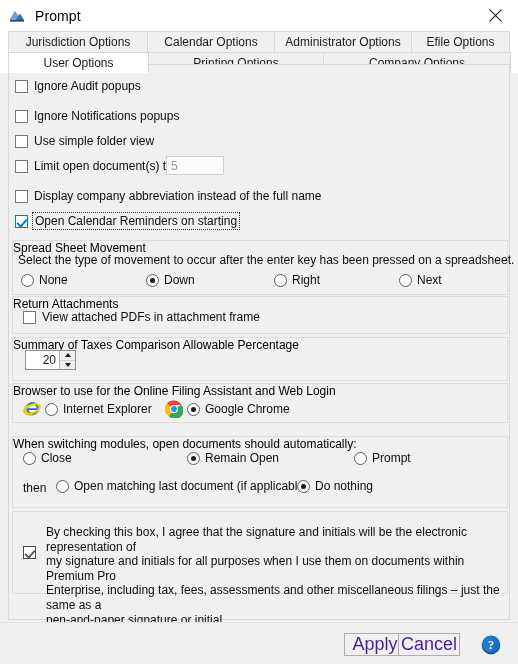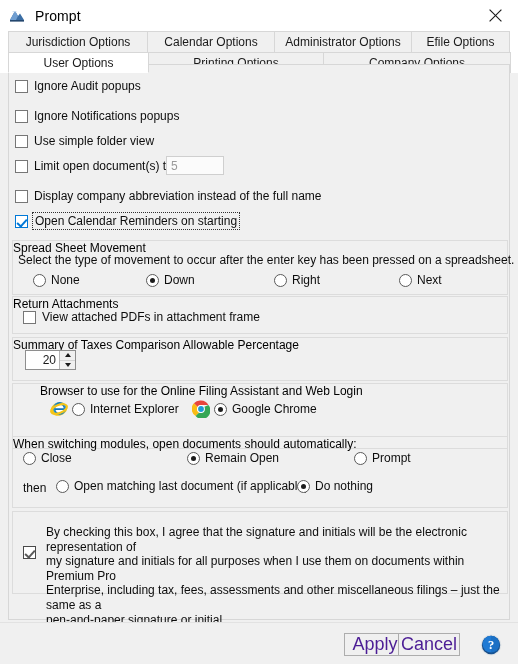--- a/index.html
+++ b/index.html
@@ -341,21 +341,21 @@
 
   <div class="cb-row" style="left:6px; top:149px;">
     <span class="checkbox checked-blue"></span>
     <span class="lbl focus-outline">Open Calendar Reminders on starting</span>
   </div>
 
   <div class="group" style="left:3px; top:175px; width:496px; height:55px;">
     <div class="group-inner">
       <span class="group-title">Spread Sheet Movement</span>
       <span class="helper-text" style="left:5px; top:12px;">Select the type of movement to occur after the enter key has been pressed on a spreadsheet.</span>
-      <div class="cb-row" style="left:20px; top:32px;">
+      <div class="cb-row" style="left:8px; top:32px;">
         <span class="radio"></span>
         <span class="lbl">None</span>
       </div>
       <div class="cb-row" style="left:133px; top:32px;">
         <span class="radio selected"></span>
         <span class="lbl">Down</span>
       </div>
       <div class="cb-row" style="left:261px; top:32px;justify-content:space-between;">
         <span class="radio"></span>
         <span class="lbl">Right</span>
@@ -387,21 +387,21 @@
               <span class="arrow-up"></span>
             </div>
           <div>
               <span class="arrow-dn"></span>
             </div>
         </div>
       </div>
     </div>
   </div>
 
-  <div class="group" style="left:3px; top:318px; width:496px; height:66px;padding-left:27px;">
+  <div class="group" style="left:3px; top:318px; width:496px; height:40px;">
     <div class="group-inner">
       <span class="group-title">Browser to use for the Online Filing Assistant and Web Login</span>
       <div class="cb-row" style="left:10px; top:16px;">
         <span class="browser-icon">
           <svg width="18" height="18" viewBox="0 0 18 18">
             <ellipse cx="9" cy="9" rx="8.4" ry="6.6" fill="#f5c518" transform="rotate(-18 9 9)"></ellipse>
             <circle cx="9.6" cy="8.4" r="6.4" fill="#1f8fd6"></circle>
             <path d="M9.6 2.2 a6.4 6.4 0 0 1 0 12.4 a6.4 6.4 0 0 1 0 -12.4" fill="#1276b8"></path>
             <path d="M5.2 8.2 h8.6 a4.4 4.4 0 0 0 -8.6 0 z" fill="#ffffff"></path>
             <path d="M13.6 10.6 a4.3 4.3 0 0 1 -8.1 -0.5 h8.1 z" fill="#ffffff"></path>

